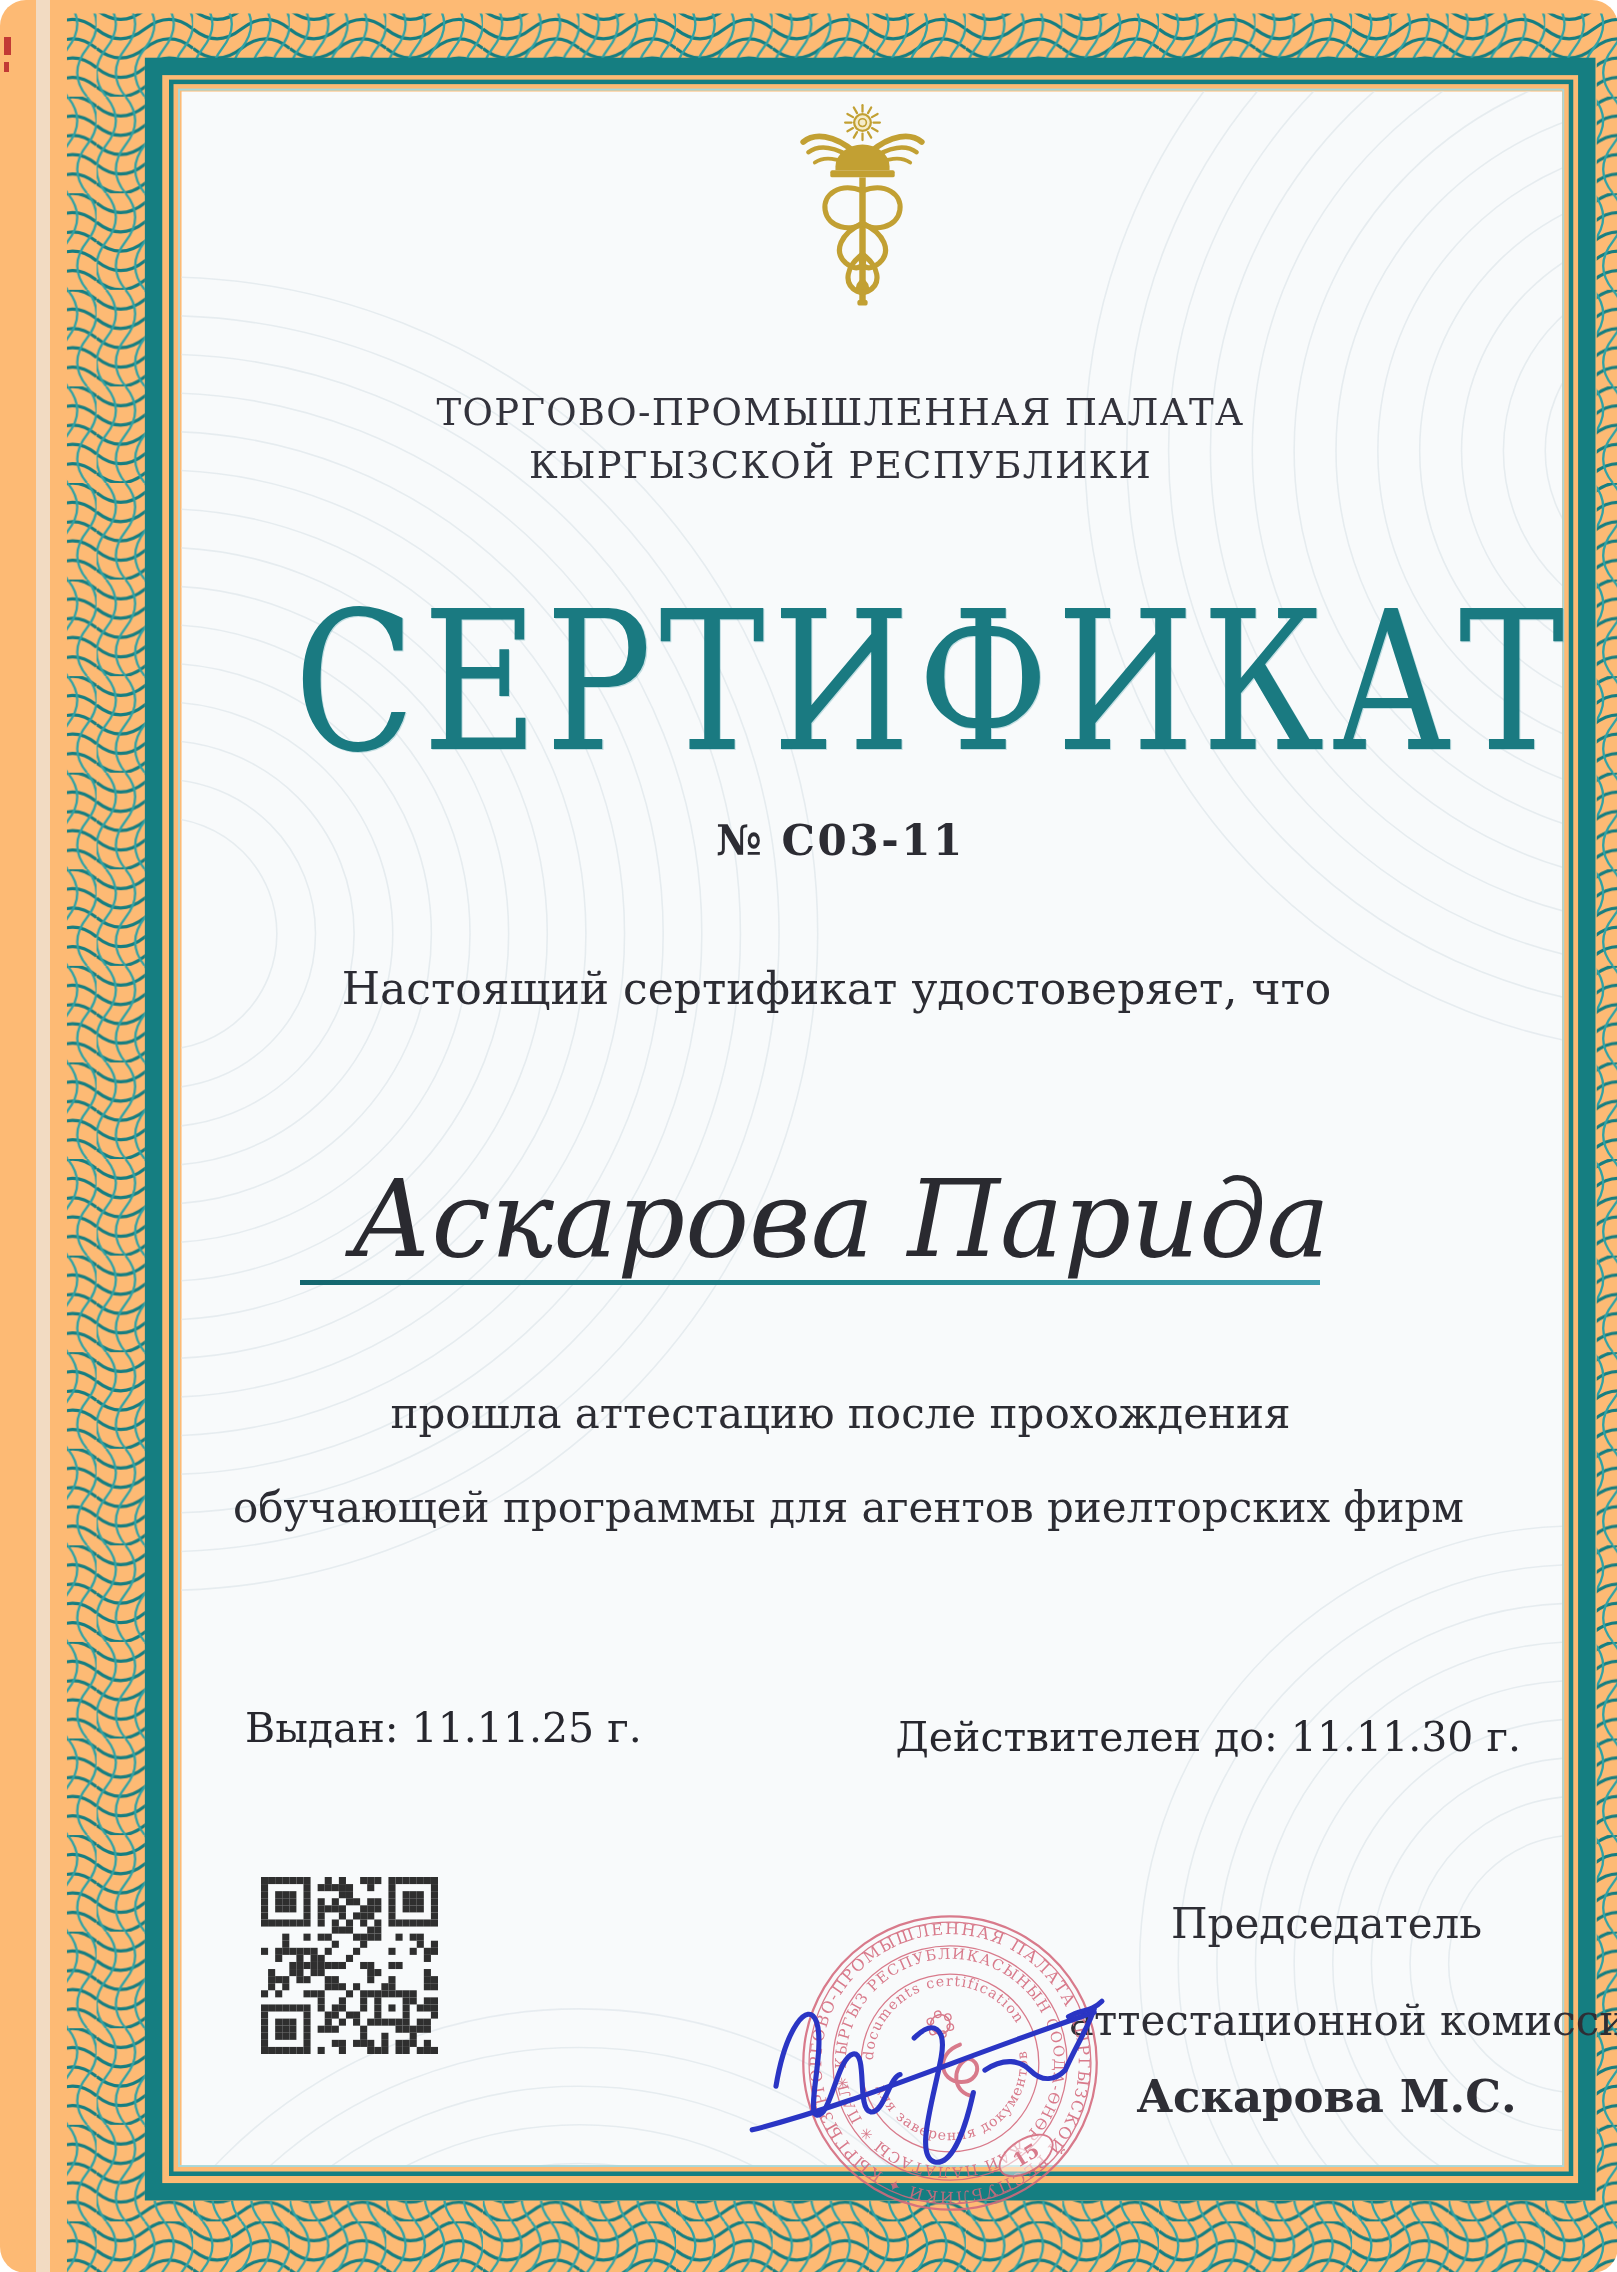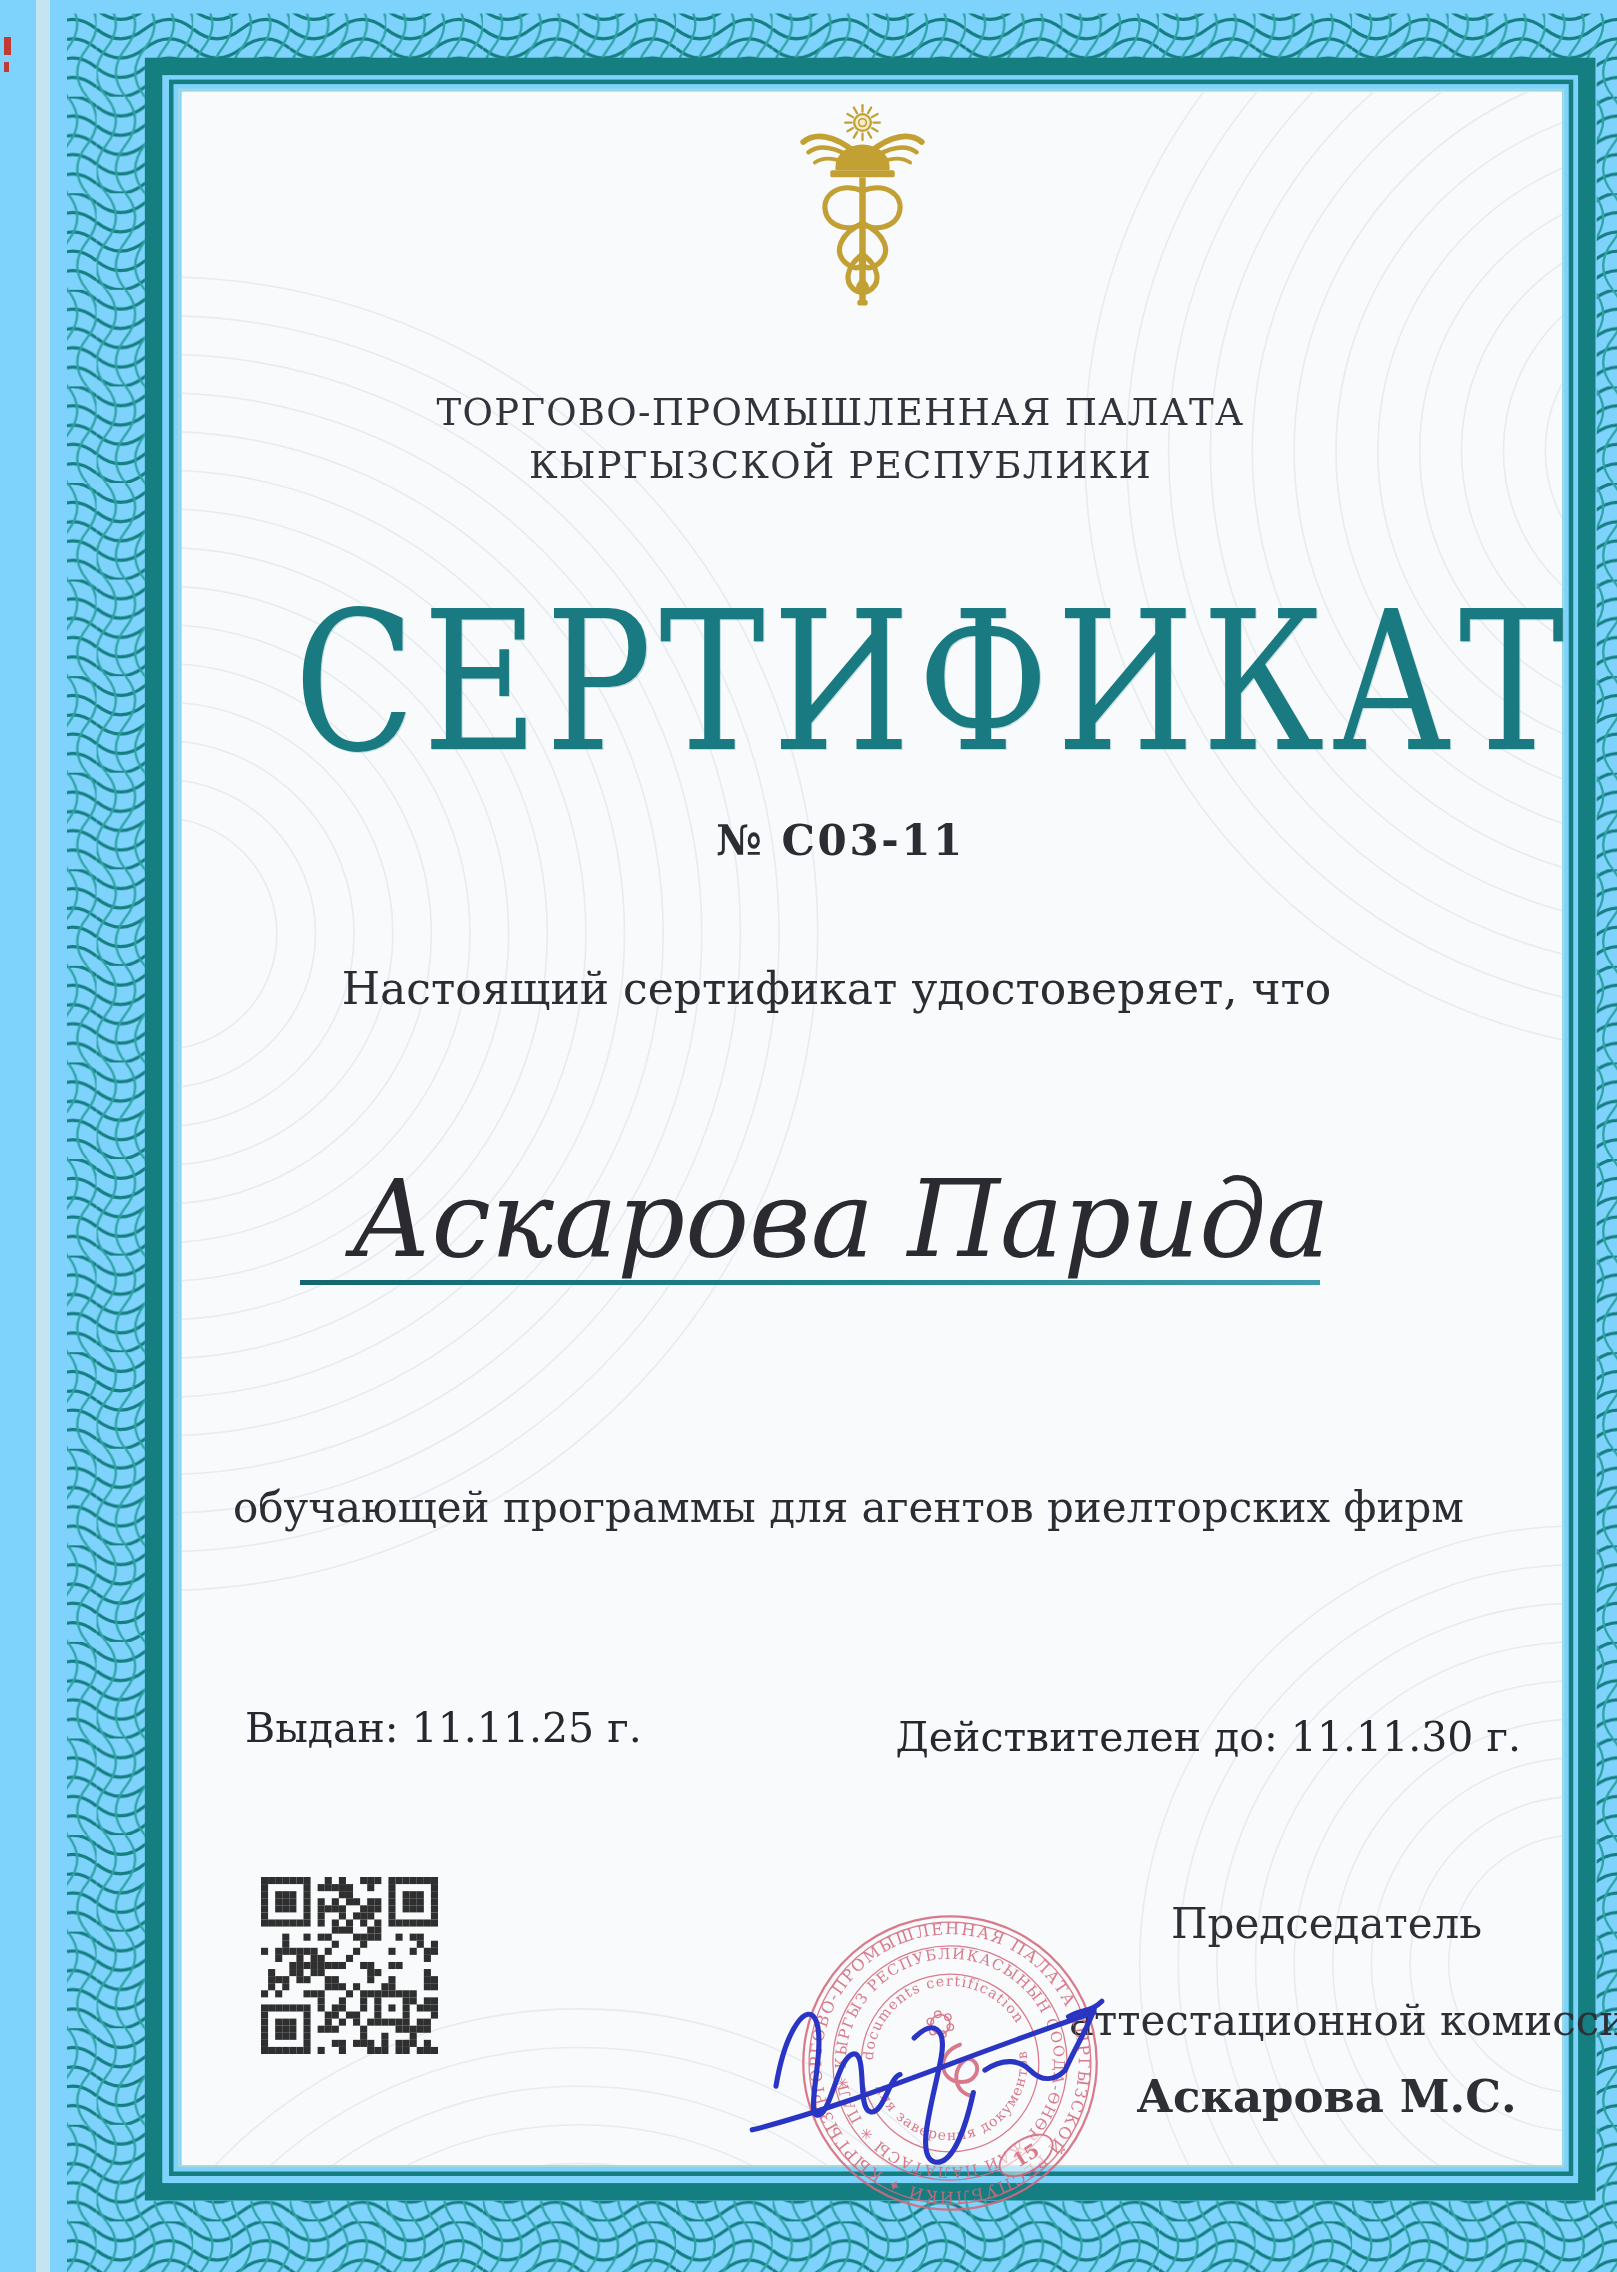--- a/index.html
+++ b/index.html
@@ -1,17 +1,17 @@
 <!DOCTYPE html>
 <html style="font-size:10.3px"><head>
 <meta charset="utf-8">
 <style>
   html,body{margin:0;padding:0;background:#ffffff;}
   body{width:1618px;height:2273px;position:relative;font-family:"DejaVu Serif","Liberation Serif",serif;}
-  .page{position:absolute;inset:0;background:#7dd3fc;overflow:hidden;}
+  .page{position:absolute;inset:0;background:#fdba74;overflow:hidden;border-radius:26px;}
   .abs{position:absolute;}
   svg{display:block;}
   
   .content{position:absolute;left:174px;top:0;width:1333px;height:2273px;text-align:center;color:#30303a;}
   .org-line{position:absolute;left:0;right:0;font-size:37px;line-height:53px;letter-spacing:1.3px;color:#33333c;}
   .cert-title{position:absolute;left:0;right:0;top:586px;font-size:193px;line-height:1;color:#1a7a81;
               letter-spacing:9px;transform:scaleX(0.82);transform-origin:center;
               text-shadow:1.3px 1.3px 0 rgba(35,140,150,0.25);white-space:nowrap;}
   .cert-number{position:absolute;left:0;right:0;top:816px;font-size:42px;font-weight:bold;letter-spacing:2.6px;color:#2c2c33;}
   .statement{position:absolute;left:0;right:8px;top:963px;font-size:44px;color:#2c2c33;}
@@ -189,20 +189,21 @@
     <div class="org-line" style="top:439px;">КЫРГЫЗСКОЙ РЕСПУБЛИКИ</div>
 
     <div class="cert-title">СЕРТИФИКАТ</div>
     <div class="cert-number">№ C03-11</div>
 
     <div class="statement">Настоящий сертификат удостоверяет, что</div>
 
     <div class="recipient">Аскарова Парида</div>
     <div class="name-underline"></div>
 
+    <div class="body-line" style="top:1389px;">прошла аттестацию после прохождения</div>
     <div class="body-line" style="top:1483px;margin-left:16px;">обучающей программы для агентов риелторских фирм</div>
   </div>
 
   <div class="date-text" style="left:245px;">Выдан: 11.11.25 г.</div>
   <div class="date-text" style="right:97px;margin-top:9px;">Действителен до: 11.11.30 г.</div>
 
   <div class="signatory">
     <div class="sig-role1">Председатель</div>
     <div class="sig-role2">аттестационной комиссии</div>
     <div class="sig-name">Аскарова М.С.</div>

